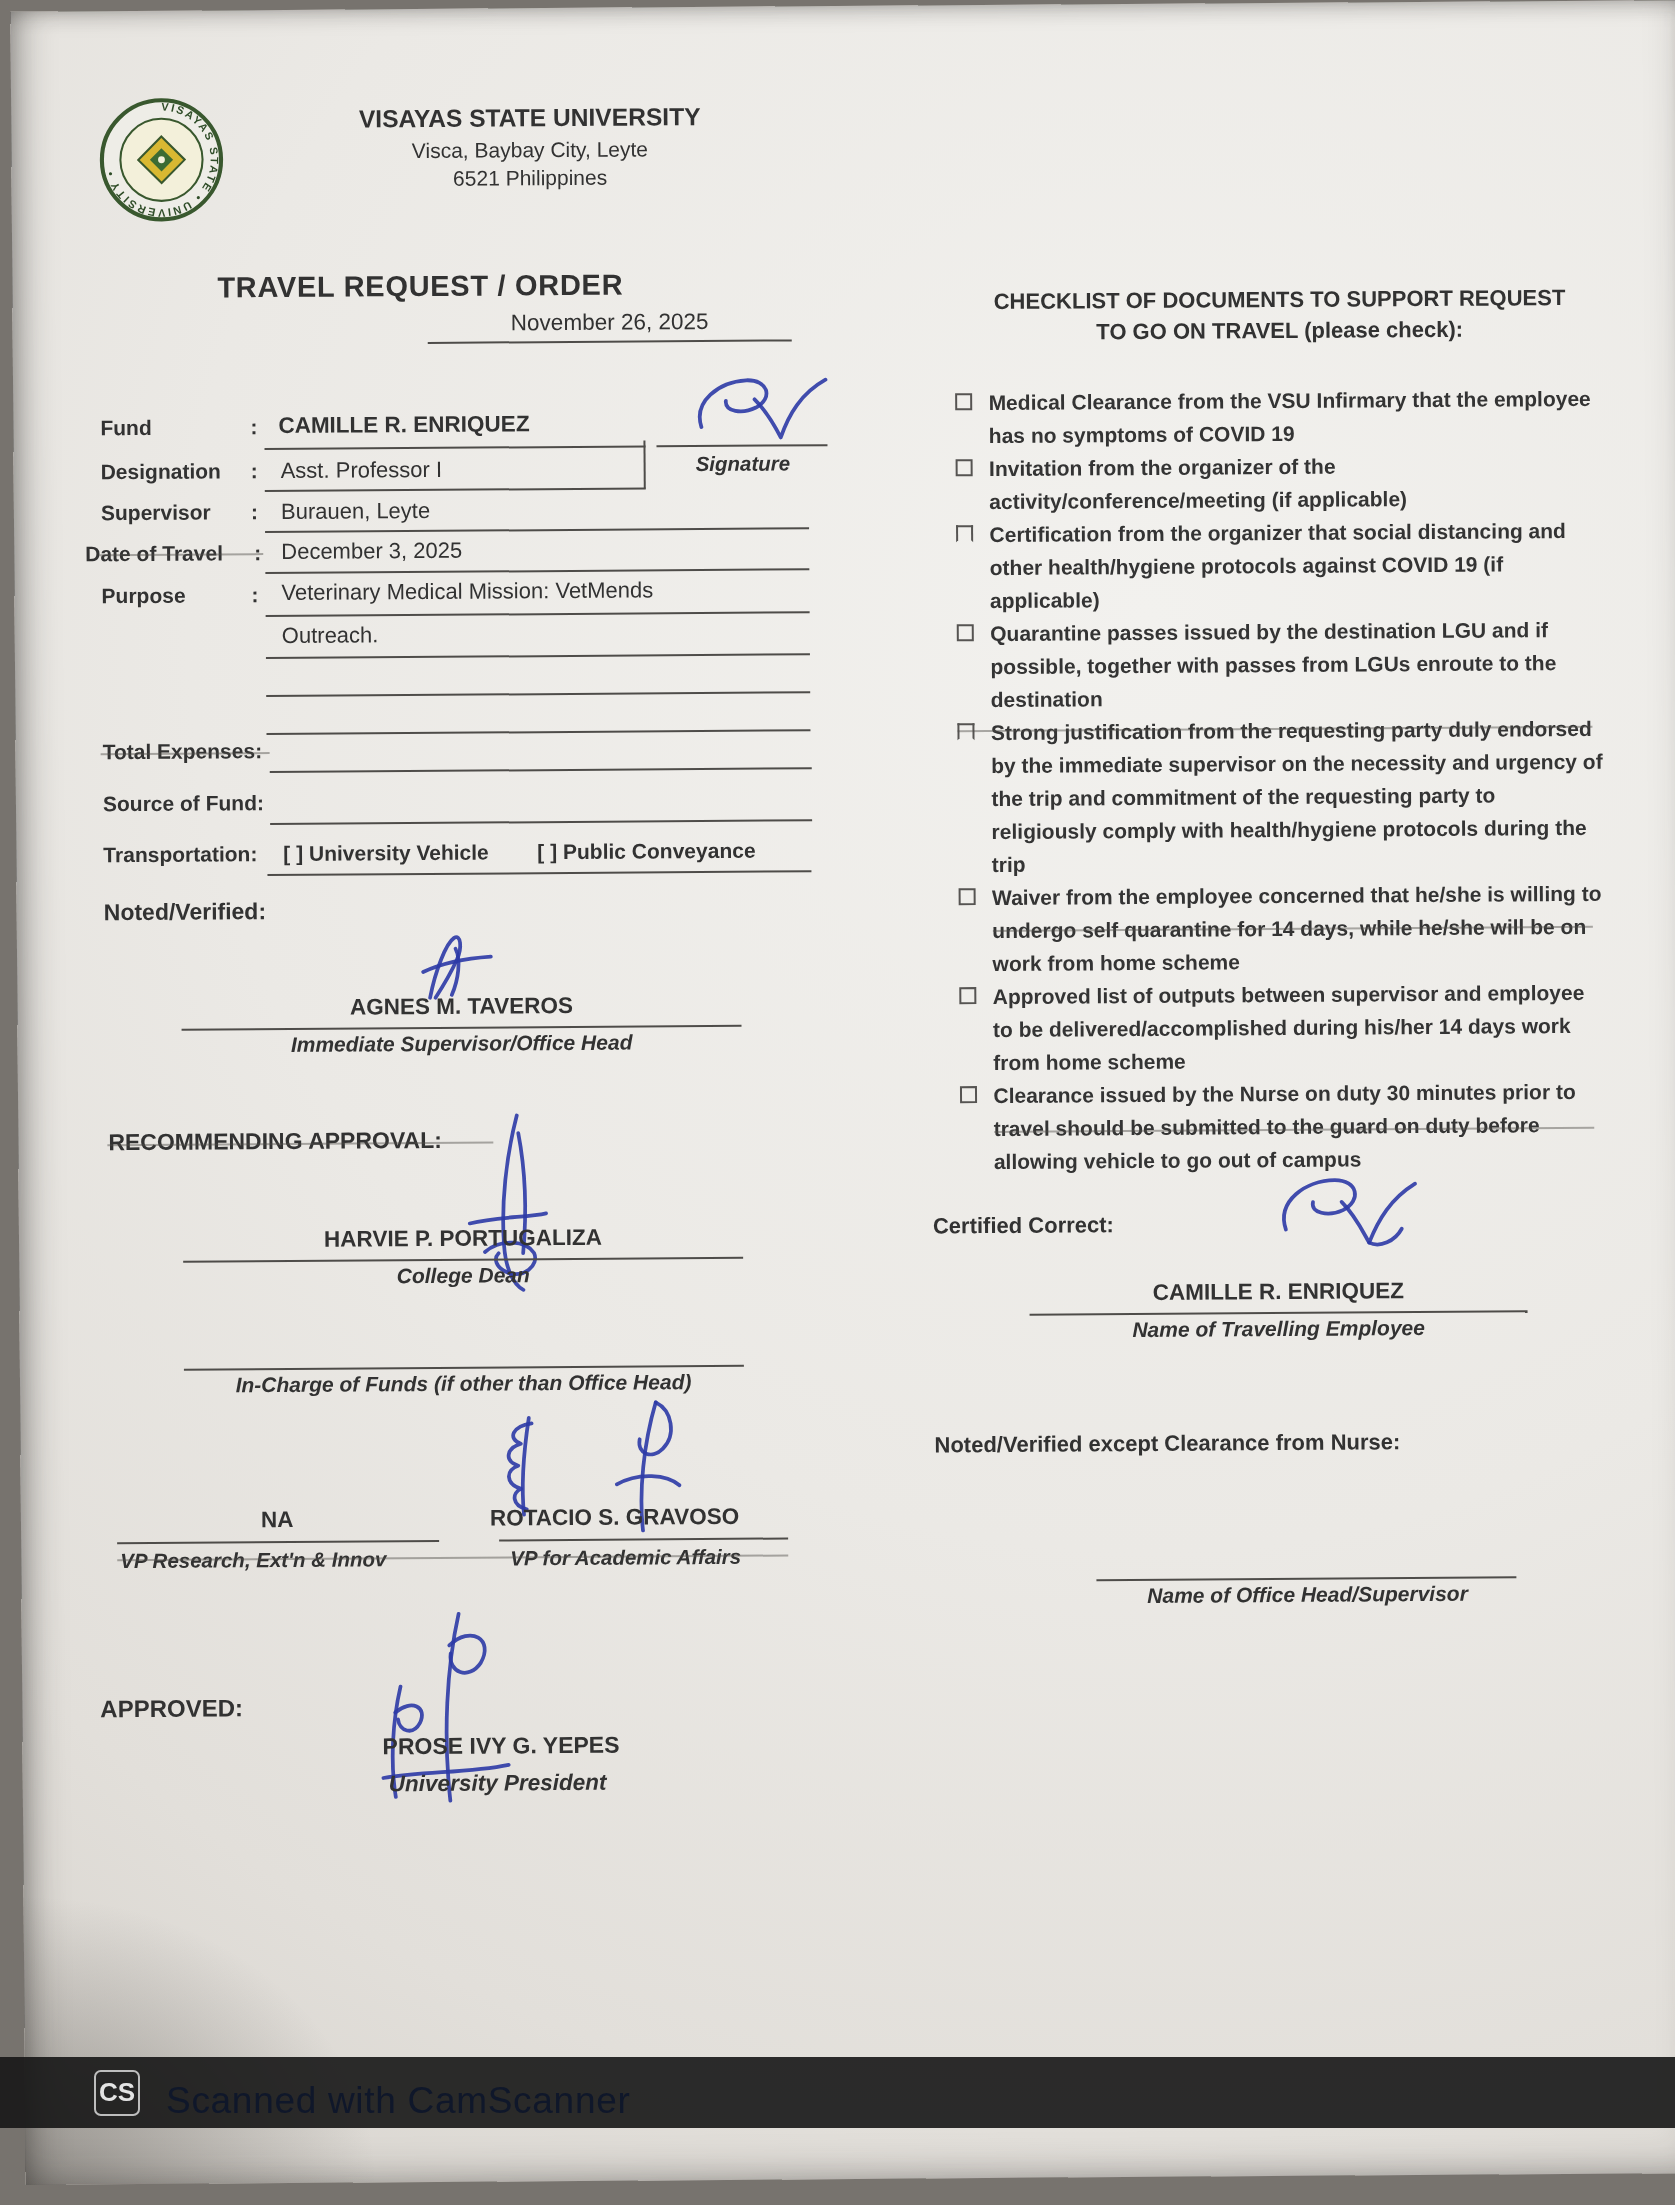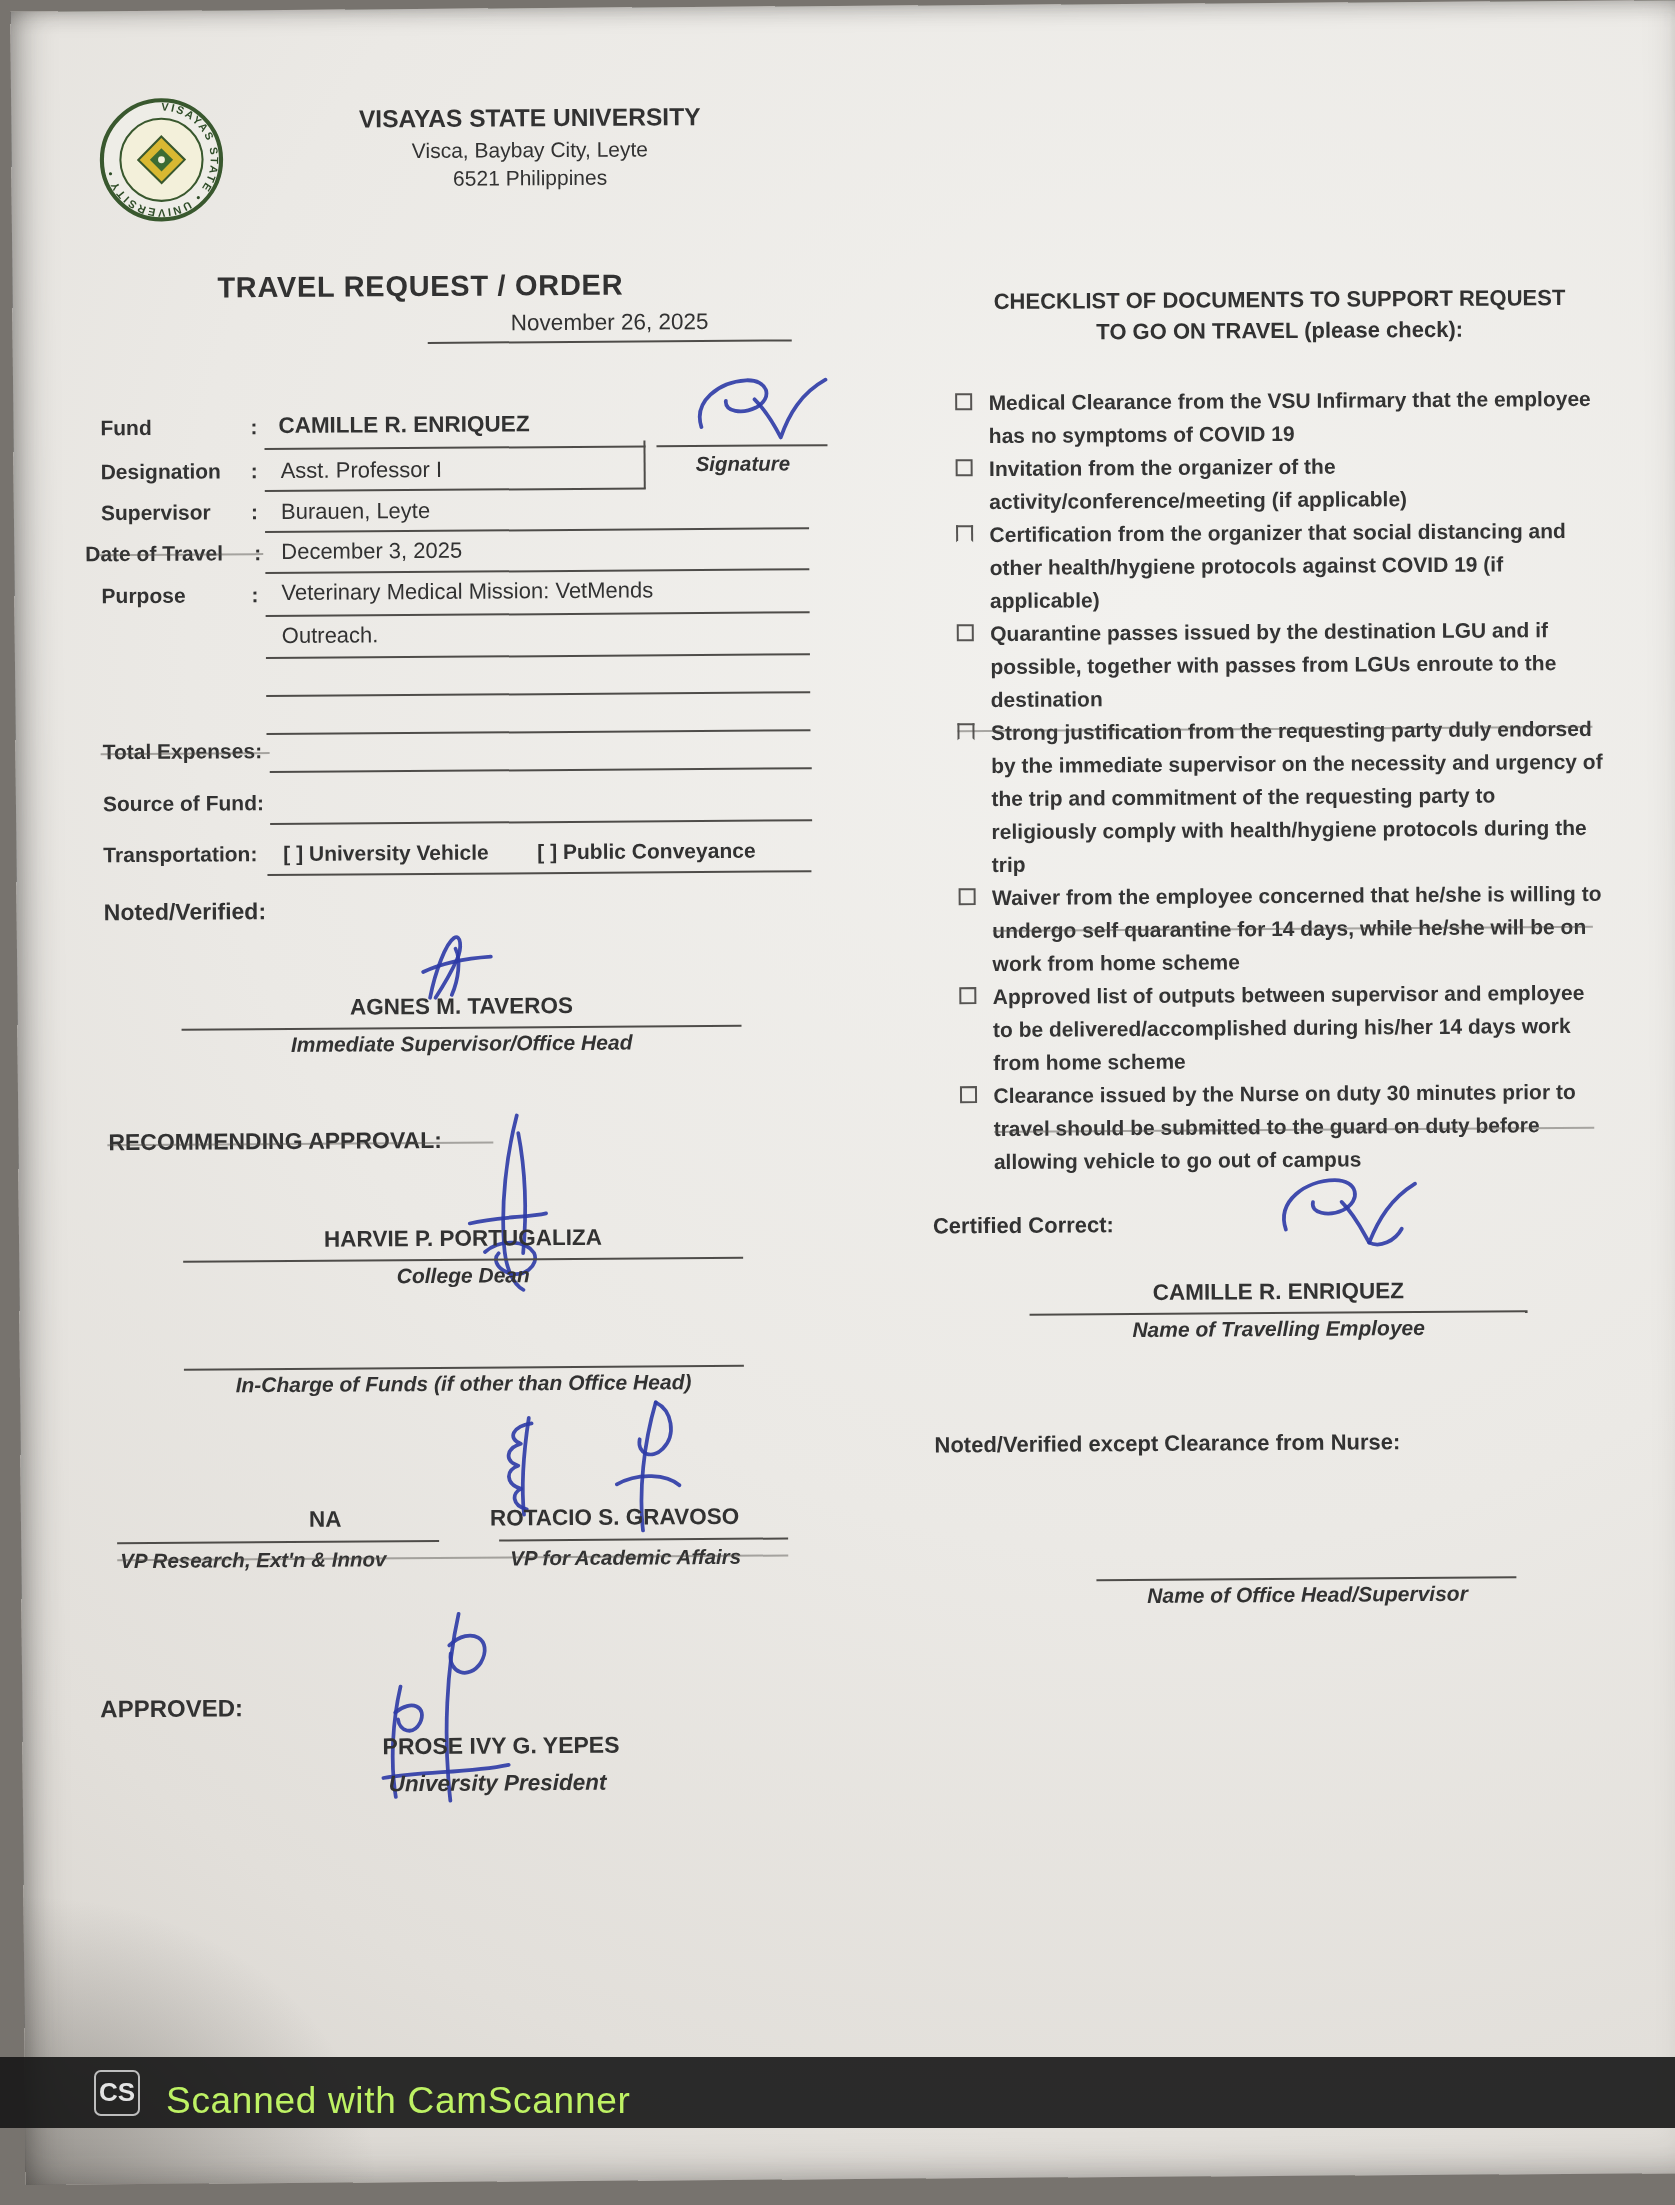--- a/index.html
+++ b/index.html
@@ -31,21 +31,21 @@
   .checklist { width:648px; }
   .chk-item { display:flex; gap:16.4px; }
   .cbox { width:17px; height:17px; border:2px solid #565452; margin-top:6.8px; flex:none; background:transparent; }
   .cbox.ob { border-bottom-color:transparent; }
   .chk-text { font-weight:700; font-size:21px; line-height:33px; color:#343434; }
   .footer-bar { position:absolute; left:0; top:2057px; width:1676px; height:71px;
     background:rgba(22,22,22,.9); display:flex; align-items:center; z-index:10;padding-left:8px; }
   .cs-logo { margin-left:86px; width:46px; height:46px; border:2.7px solid #bdbdbd;
     border-radius:6.8px; color:#e3e3e3; font-weight:700; font-size:26px;
     display:flex; align-items:center; justify-content:center; }
-  .footer-text { margin-left:26px; font-size:37px; color:#bef264; letter-spacing:0.7px;margin-top:16px; }
+  .footer-text { margin-left:26px; font-size:37px; color:#0f172a; letter-spacing:0.7px;margin-top:16px; }
   .seal { position:absolute; left:87px; top:86px; width:126px; height:126px; }
 </style>
 </head>
 <body>
 
 <div class="paper">
 
   <div class="seal">
     <svg width="126" height="126" viewBox="0 0 184 184">
       <circle cx="92" cy="92" r="87" fill="#eeede7" stroke="#39582e" stroke-width="6"></circle>
@@ -148,21 +148,21 @@
 
   <svg class="sig abs" style="left:469px; top:1404px;" width="60" height="108" viewBox="0 0 88 158">
     <path d="M62,16 C34,20 26,38 46,46 C26,52 20,70 42,78 C24,84 22,104 46,112 C32,118 32,136 54,142"></path>
     <path d="M58,8 C50,58 46,108 50,150"></path>
   </svg>
   <svg class="sig abs" style="left:577px; top:1388px;" width="94" height="142" viewBox="0 0 138 208">
     <path d="M86,10 C68,70 60,140 66,198"></path>
     <path d="M86,10 C110,22 116,58 96,78 C80,94 58,86 62,64"></path>
     <path d="M28,130 C60,112 102,116 120,132"></path>
   </svg>
-  <div class="abs b f33" style="left:240px; top:1497px;margin-left:48px;">NA</div>
+  <div class="abs b f33" style="left:240px; top:1497px;">NA</div>
   <div class="abs b f33" style="left:469px; top:1497px;">ROTACIO S. GRAVOSO</div>
   <div class="line" style="left:96px; top:1531px; width:322px;"></div>
   <div class="line" style="left:478px; top:1531px; width:289px;"></div>
   <div class="abs bi f30" style="left:99px; top:1538px;">VP Research, Ext'n &amp; Innov</div>
   <div class="abs bi f30" style="left:489px; top:1538px;">VP for Academic Affairs</div>
   <div class="artifact" style="left:96px; top:1548px; width:671px;"></div>
 
   <svg class="sig abs" style="left:336px; top:1597px;" width="174" height="201" viewBox="0 0 255 295">
     <path d="M148,12 C130,90 124,190 134,286"></path>
     <path d="M134,58 C166,28 200,50 180,84 C162,110 132,98 136,70"></path>

